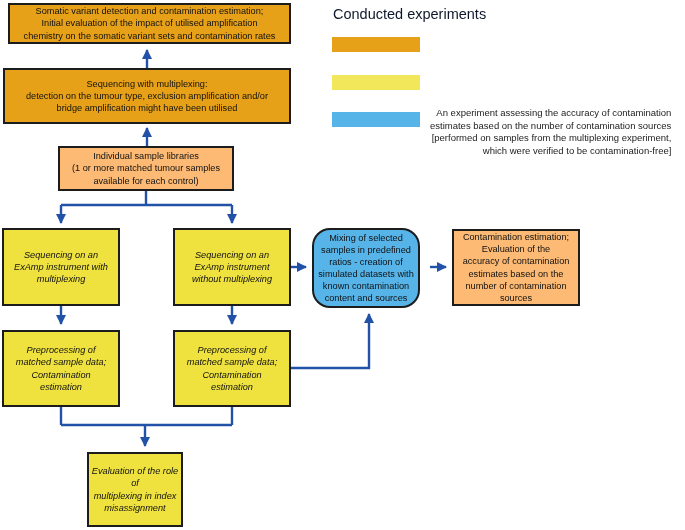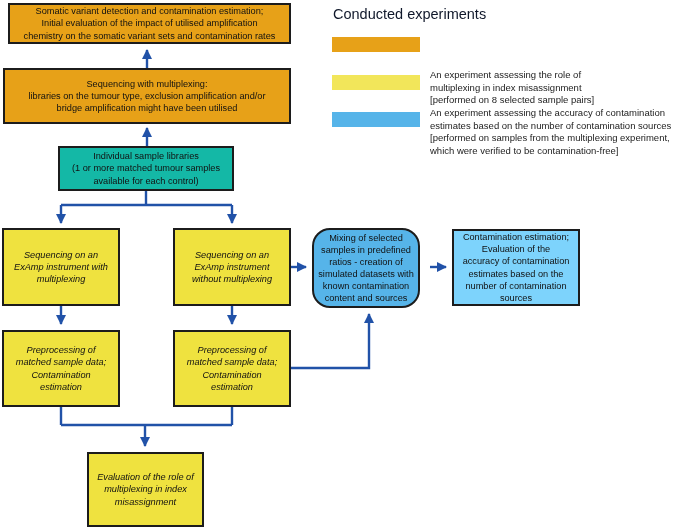--- a/index.html
+++ b/index.html
@@ -51,71 +51,68 @@
     <path class="arrow" d="M232,407 L232,425"></path>
     <path class="arrow" d="M61,425 L232,425"></path>
     <path class="arrow" d="M145,425 L145,446" marker-end="url(#ah)"></path>
   </svg>
 
   <div class="box orange" style="left: 8px; top: 3px; width: 283px; height: 41px; background-color: rgb(231, 161, 24);">Somatic variant detection and contamination estimation;
 Initial evaluation of the impact of utilised amplification
 chemistry on the somatic variant sets and contamination rates</div>
 
   <div class="box orange" style="left: 3px; top: 68px; width: 288px; height: 56px; background-color: rgb(231, 161, 24);">Sequencing with multiplexing:
-libraries on the tumour type, exclusion amplification and/or
+detection on the tumour type, exclusion amplification and/or
 bridge amplification might have been utilised</div>
 
-  <div class="box gray" style="left: 58px; top: 146px; width: 176px; height: 45px; background-color: #14b8a6;">Individual sample libraries
+  <div class="box gray" style="left: 58px; top: 146px; width: 176px; height: 45px; background-color: #fdba74;">Individual sample libraries
 (1 or more matched tumour samples
 available for each control)</div>
 
   <div class="box yellow" style="left: 2px; top: 228px; width: 118px; height: 78px; background-color: rgb(239, 226, 63);">Sequencing on an
 ExAmp instrument with
 multiplexing</div>
 
   <div class="box yellow" style="left: 173px; top: 228px; width: 118px; height: 78px; background-color: rgb(239, 226, 63);">Sequencing on an
 ExAmp instrument
 without multiplexing</div>
 
   <div class="box blue" style="left: 312px; top: 228px; width: 108px; height: 80px; background-color: rgb(86, 180, 233); border-radius: 18px;">Mixing of selected
 samples in predefined
 ratios - creation of
 simulated datasets with
 known contamination
 content and sources</div>
 
-  <div class="box blue" style="left: 452px; top: 229px; width: 128px; height: 77px; background-color: #7dd3fc;">Contamination estimation;
+  <div class="box blue" style="left: 452px; top: 229px; width: 128px; height: 77px; background-color: #fdba74;">Contamination estimation;
 Evaluation of the
 accuracy of contamination
 estimates based on the
 number of contamination
 sources</div>
 
   <div class="box yellow" style="left: 2px; top: 330px; width: 118px; height: 77px; background-color: rgb(239, 226, 63);">Preprocessing of
 matched sample data;
 Contamination
 estimation</div>
 
   <div class="box yellow" style="left: 173px; top: 330px; width: 118px; height: 77px; background-color: rgb(239, 226, 63);">Preprocessing of
 matched sample data;
 Contamination
 estimation</div>
 
-  <div class="box yellow" style="left: 87px; top: 452px; width: 117px; height: 75px; background-color: rgb(239, 226, 63);">Evaluation of the role of
+  <div class="box yellow" style="left: 87px; top: 452px; width: 96px; height: 75px; background-color: rgb(239, 226, 63);">Evaluation of the role of
 multiplexing in index
 misassignment</div>
 
   <div class="legend-title">Conducted experiments</div>
 
   <div class="swatch" style="top: 37px; background-color: rgb(231, 161, 24);"></div>
 
   <div class="swatch" style="top: 75px; background-color: rgb(242, 230, 90);"></div>
-  <div class="legend-text" style="top:69px;">An experiment assessing the role of
-multiplexing in index misassignment
-[performed on 8 selected sample pairs]</div>
 
   <div class="swatch" style="top: 112px; background-color: rgb(86, 180, 233);"></div>
-  <div class="legend-text" style="top:107px;">An experiment assessing the accuracy of contamination
+  <div class="legend-text" style="top:107px;text-align:right;">An experiment assessing the accuracy of contamination
 estimates based on the number of contamination sources
 [performed on samples from the multiplexing experiment,
 which were verified to be contamination-free]</div>
 
 </div>
 
 </body></html>

